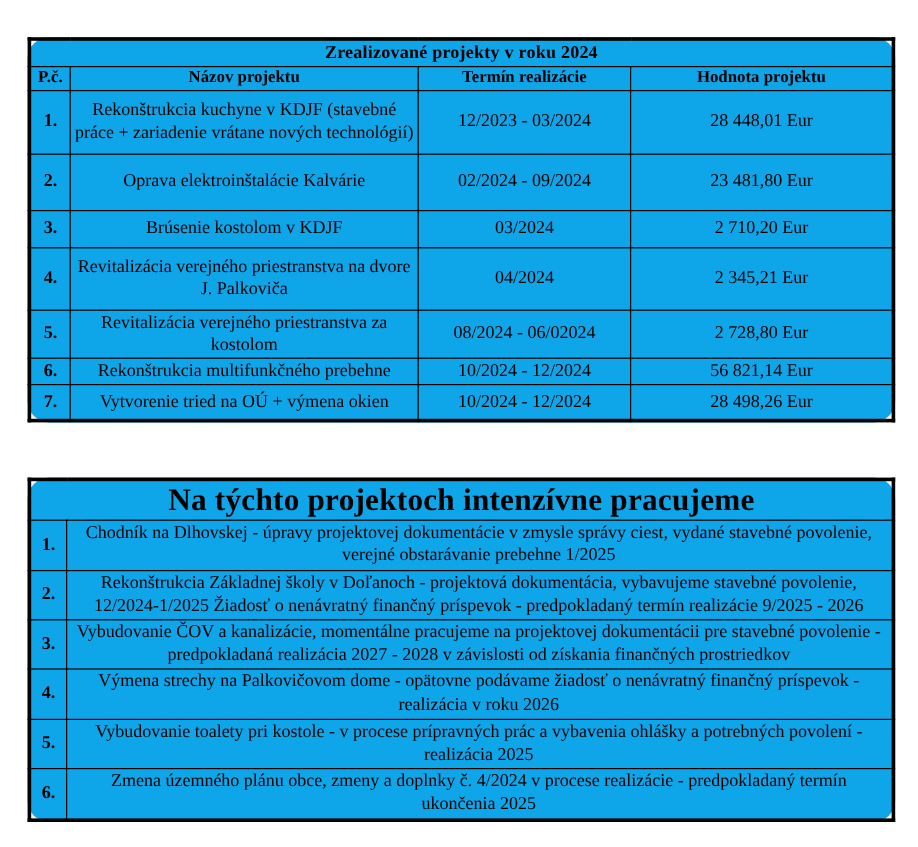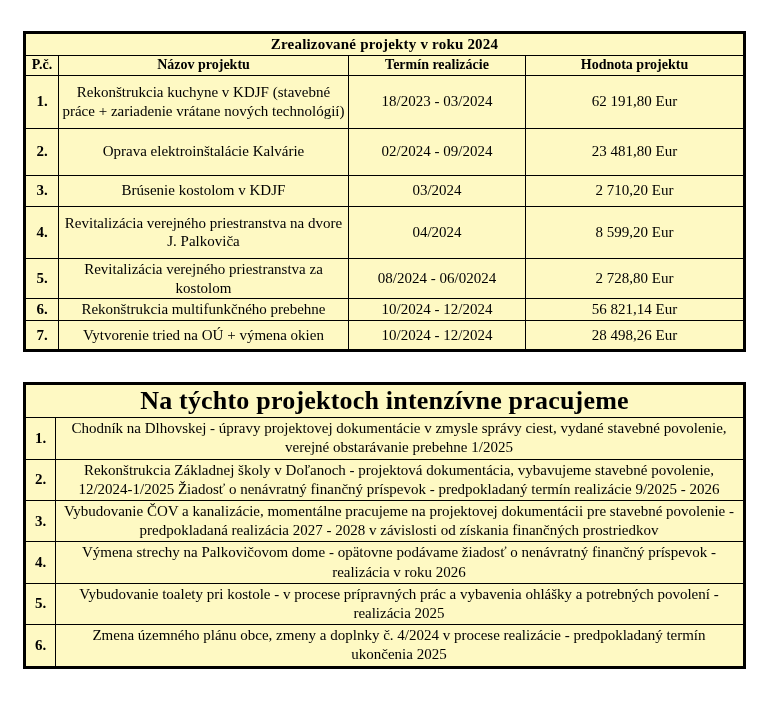--- a/index.html
+++ b/index.html
@@ -11,21 +11,22 @@
     color: #000000;
   }
   .doc {
     width: 765px; height: 706px;
     padding: 31px 22px 0 23px;
   }
   table {
     border-collapse: collapse;
     width: 720px;
     table-layout: fixed;
-    background: #fef9c3;
+    background: #0ea5e9;
+    border-radius: 18px;
   }
   table.bordered { border: 3px solid #000; }
   .bordered td, .bordered th { border: 1.5px solid #000; }
   .title-cell {
     font-size: 26px;
     font-weight: bold;
     text-align: center;
     padding: 1px 2px 3px 2px;
     letter-spacing: 0.2px;
     border-bottom: 2px solid #000;
@@ -47,21 +48,21 @@
   }
   .t1 td.num { font-weight: bold; }
   .t1 tr.r1 { height: 53px; }
   .t1 tr.r2 { height: 47px; }
   .t1 tr.r3 { height: 31px; }
   .t1 tr.r4 { height: 52px; }
   .t1 tr.r5 { height: 39px; }
   .t1 tr.r6 { height: 22px; }
   .t1 tr.r7 { height: 30px; }
   
-  .t2 { margin-top: 30px; }
+  .t2 { margin-top: 46px; }
   .t2 td {
     vertical-align: middle;
     padding: 1px 3px;
   }
   .t2 td.num {
     font-weight: bold;
     font-size: 15px;
     text-align: center;
   }
   .t2 td.desc {
@@ -93,40 +94,40 @@
         <th>P.č.</th>
         <th>Názov projektu</th>
         <th>Termín realizácie</th>
         <th>Hodnota projektu</th>
       </tr>
     </thead>
     <tbody>
       <tr class="r1">
         <td class="num">1.</td>
         <td>Rekonštrukcia kuchyne v KDJF (stavebné práce + zariadenie vrátane nových technológií)</td>
-        <td>18/2023 - 03/2024</td>
-        <td>62 191,80 Eur</td>
+        <td>12/2023 - 03/2024</td>
+        <td>28 448,01 Eur</td>
       </tr>
       <tr class="r2">
         <td class="num">2.</td>
         <td>Oprava elektroinštalácie Kalvárie</td>
         <td>02/2024 - 09/2024</td>
         <td>23 481,80 Eur</td>
       </tr>
       <tr class="r3">
         <td class="num">3.</td>
         <td>Brúsenie kostolom v KDJF</td>
         <td>03/2024</td>
         <td>2 710,20 Eur</td>
       </tr>
       <tr class="r4">
         <td class="num">4.</td>
         <td>Revitalizácia verejného priestranstva na dvore J. Palkoviča</td>
         <td>04/2024</td>
-        <td>8 599,20 Eur</td>
+        <td>2 345,21 Eur</td>
       </tr>
       <tr class="r5">
         <td class="num">5.</td>
         <td>Revitalizácia verejného priestranstva za kostolom</td>
         <td>08/2024 - 06/02024</td>
         <td>2 728,80 Eur</td>
       </tr>
       <tr class="r6">
         <td class="num">6.</td>
         <td>Rekonštrukcia multifunkčného prebehne</td>

